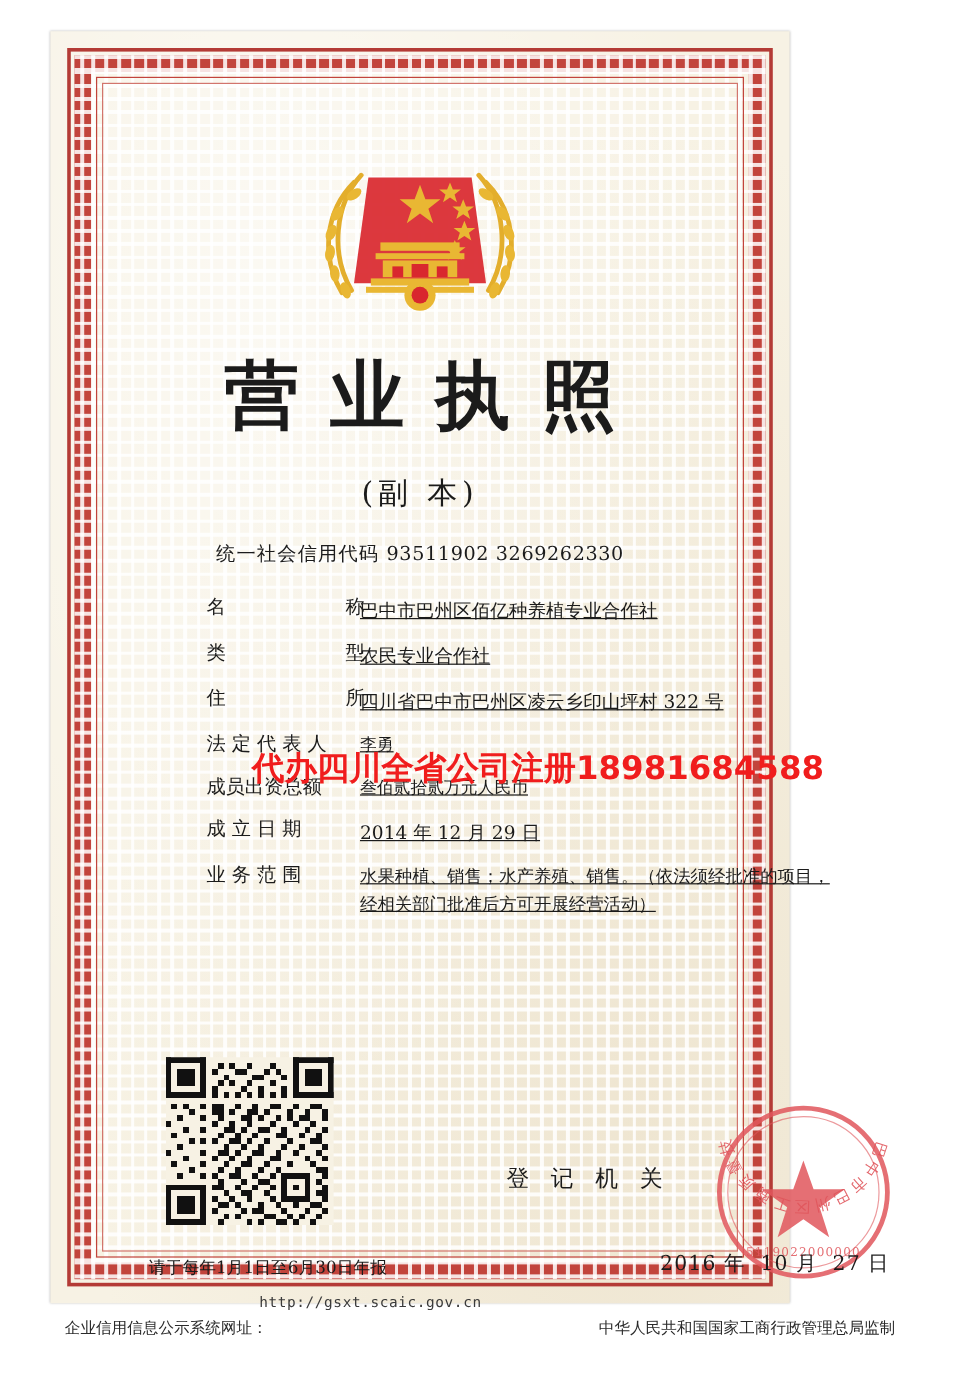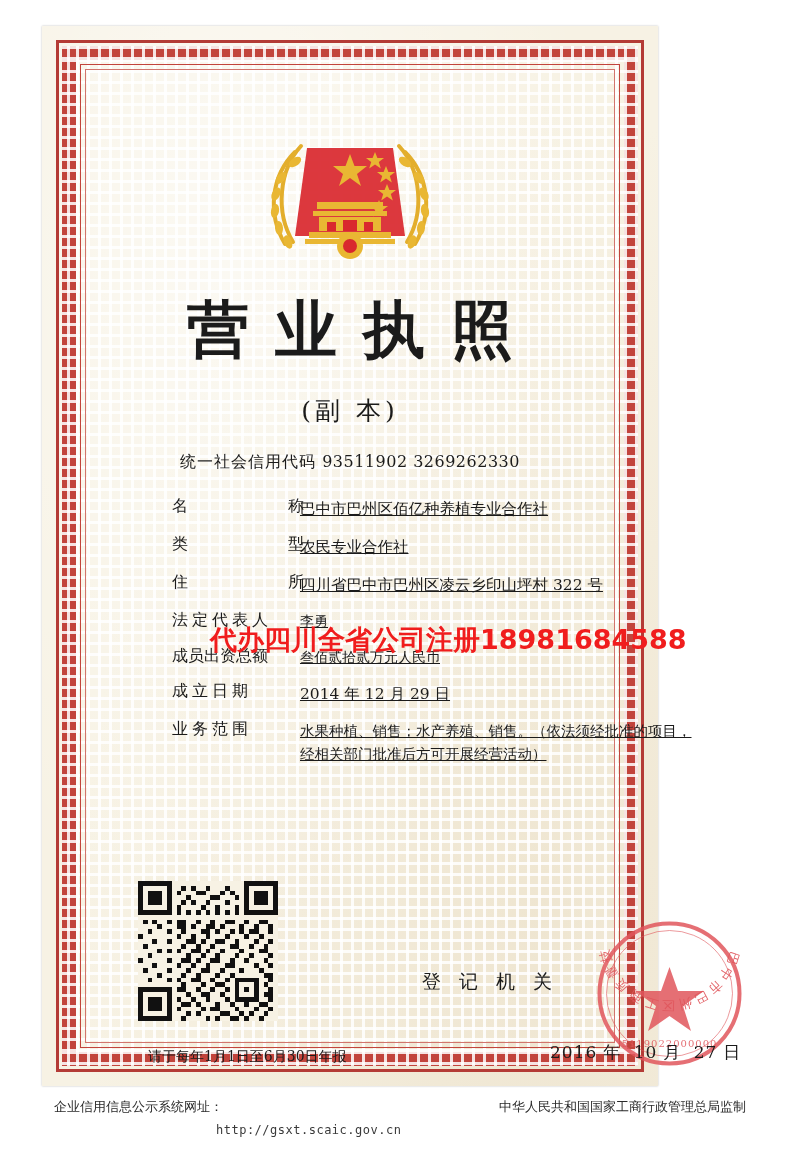--- a/index.html
+++ b/index.html
@@ -139,21 +139,21 @@
     font-size: 16px;
   }
   .field-label {
     width: 128px;
     flex: 0 0 128px;
     font-size: 16px;
     letter-spacing: 0;
     white-space: nowrap;
   }
   .lbl-sp2 { letter-spacing: 13px; }
-  .lbl-sp5 { letter-spacing: 0px; font-family: Liberation Serif, serif; }
+  .lbl-sp5 { letter-spacing: 0px; }
   .field-value {
     flex: 1;
     font-size: 15.5px;
     line-height: 1.55;
     padding-top: 1px;
     text-decoration: underline;
   }
   .value-small { font-size: 14.5px; }
   .value-handwrite {
     font-size: 14px;
@@ -216,28 +216,27 @@
 
   
   #annual-note {
     position: absolute;
     left: 82px;
     top: 1022px;
     font-family: "DejaVu Serif", "Liberation Serif", serif;
     font-size: 14px;
     color: #1b1b1b;
     white-space: nowrap;
-    padding-left: 24px;
   }
 
   
   #footer-url {
     position: absolute;
     left: 216px;
-    top: 1123px;
+    top: 1078px;
     font-family: "DejaVu Sans Mono", "Liberation Mono", monospace;
     font-size: 12px;
     color: #3a3a3a;
     letter-spacing: 0.5px;
   }
   #footer-left {
     position: absolute;
     left: 54px;
     top: 1098px;
     font-family: "DejaVu Serif", "Liberation Serif", serif;

